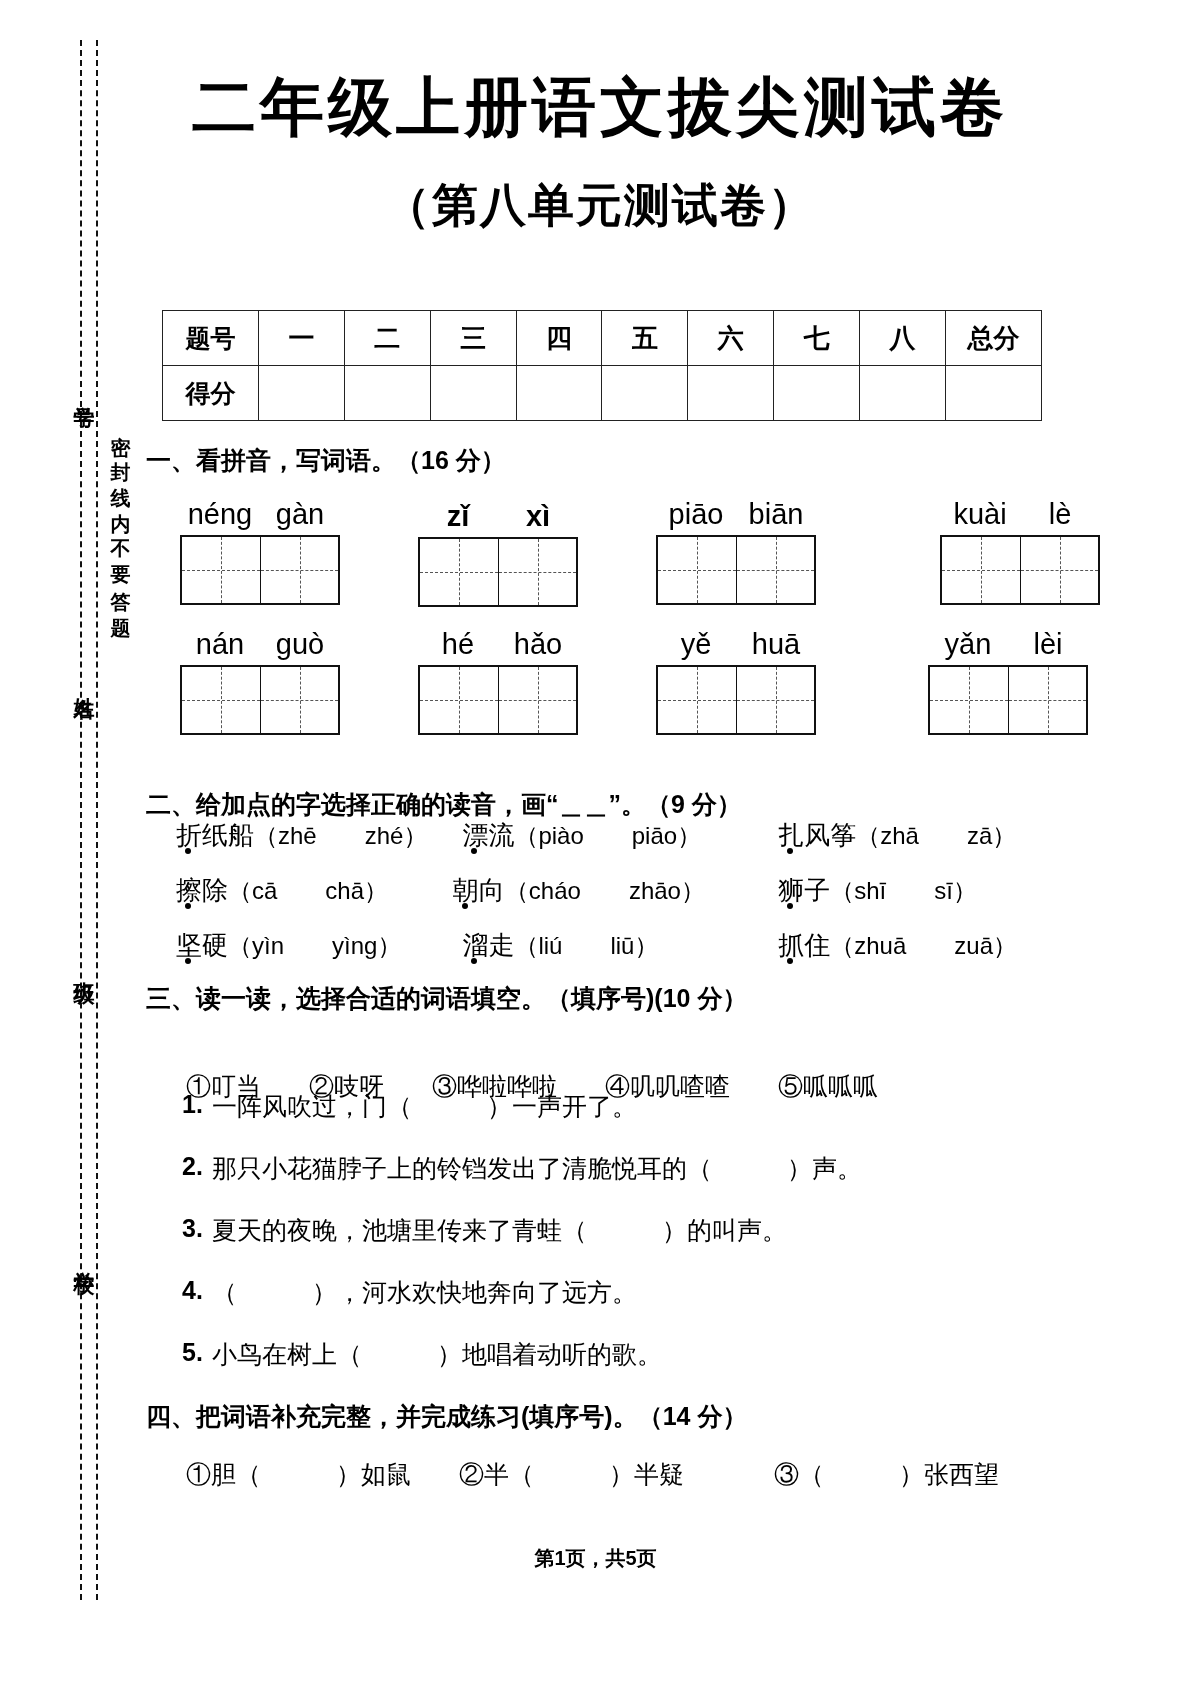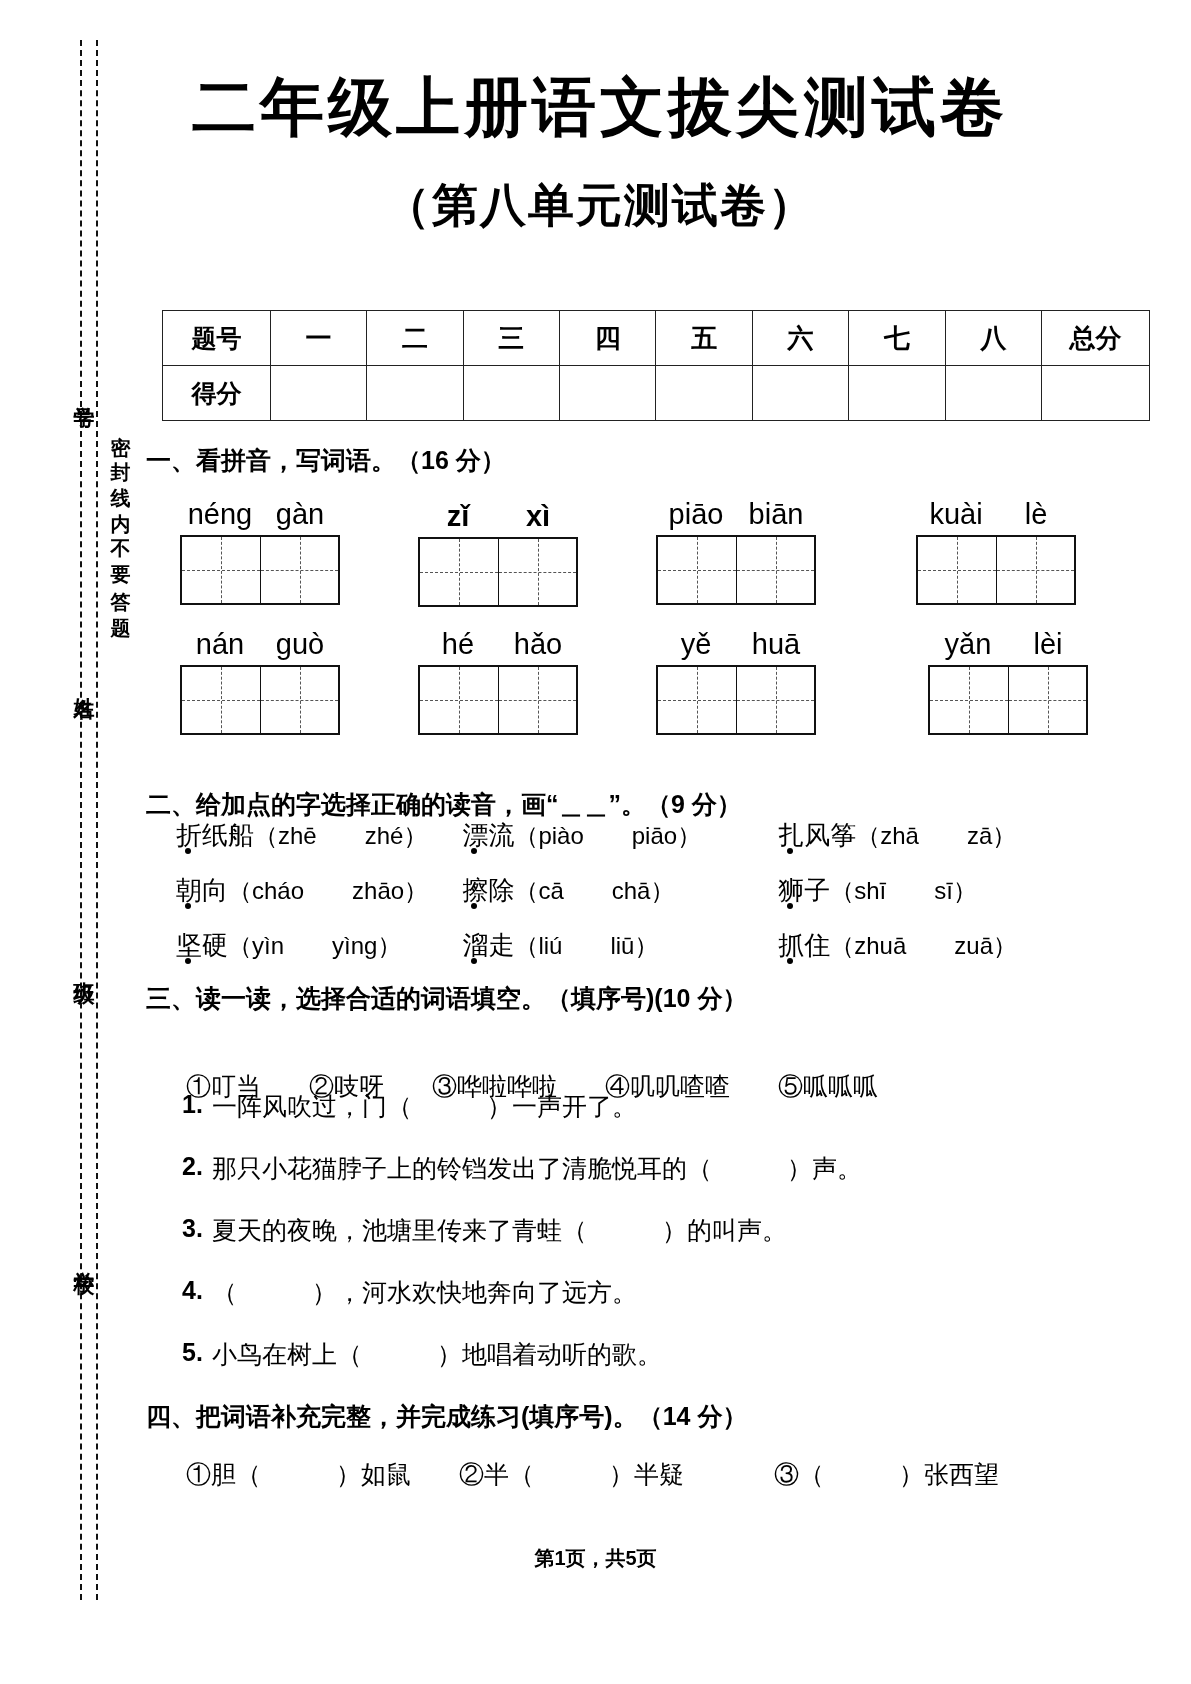--- a/index.html
+++ b/index.html
@@ -66,21 +66,21 @@
     position:absolute;right:150px;top:270px;
     font-family:"Liberation Sans","DejaVu Sans",sans-serif;
     font-size:22px;
     letter-spacing:1px;
   }
 
   
   table.score{
     position:absolute;left:162px;top:310px;
     border-collapse:collapse;
-    width:988px;
+    width:880px;
     font-family:"Liberation Serif","DejaVu Serif",serif;
   }
   table.score td{
     border:1.6px solid #222;
     text-align:center;
     font-size:26px;
     font-weight:600;
     height:52px;
   }
   table.score td.head{width:92px;font-size:25px;}
@@ -266,21 +266,21 @@
     <div class="pyrow">
       <span>piāo</span>
       <span>biān</span>
     </div>
     <div class="grid">
         <div class="cell"></div>
         <div class="cell"></div>
       </div>
   </div>
 
-  <div class="pyblock" style="left:892px;top:498px;padding-left:24px;">
+  <div class="pyblock" style="left:916px;top:498px;padding-left:24px;">
     <div class="pyrow">
       <span>kuài</span>
       <span>lè</span>
     </div>
     <div class="grid">
         <div class="cell"></div>
         <div class="cell"></div>
       </div>
   </div>
 
@@ -340,26 +340,26 @@
         <span>漂流</span><span class="py">（piào　　piāo）</span>
         <span class="dot"></span>
       </div>
       <div class="pron-item c3">
         <span>扎风筝</span><span class="py">（zhā　　zā）</span>
         <span class="dot"></span>
       </div>
     </div>
 
     <div class="pron-row">
+      <div class="pron-item c2">
+        <span>擦除</span><span class="py">（cā　　chā）</span>
+        <span class="dot"></span>
+      </div>
       <div class="pron-item c1">
         <span>朝向</span><span class="py">（cháo　　zhāo）</span>
-        <span class="dot"></span>
-      </div>
-      <div class="pron-item c2">
-        <span>擦除</span><span class="py">（cā　　chā）</span>
         <span class="dot"></span>
       </div>
       <div class="pron-item c3">
         <span>狮子</span><span class="py">（shī　　sī）</span>
         <span class="dot"></span>
       </div>
     </div>
 
     <div class="pron-row">
       <div class="pron-item c1">

